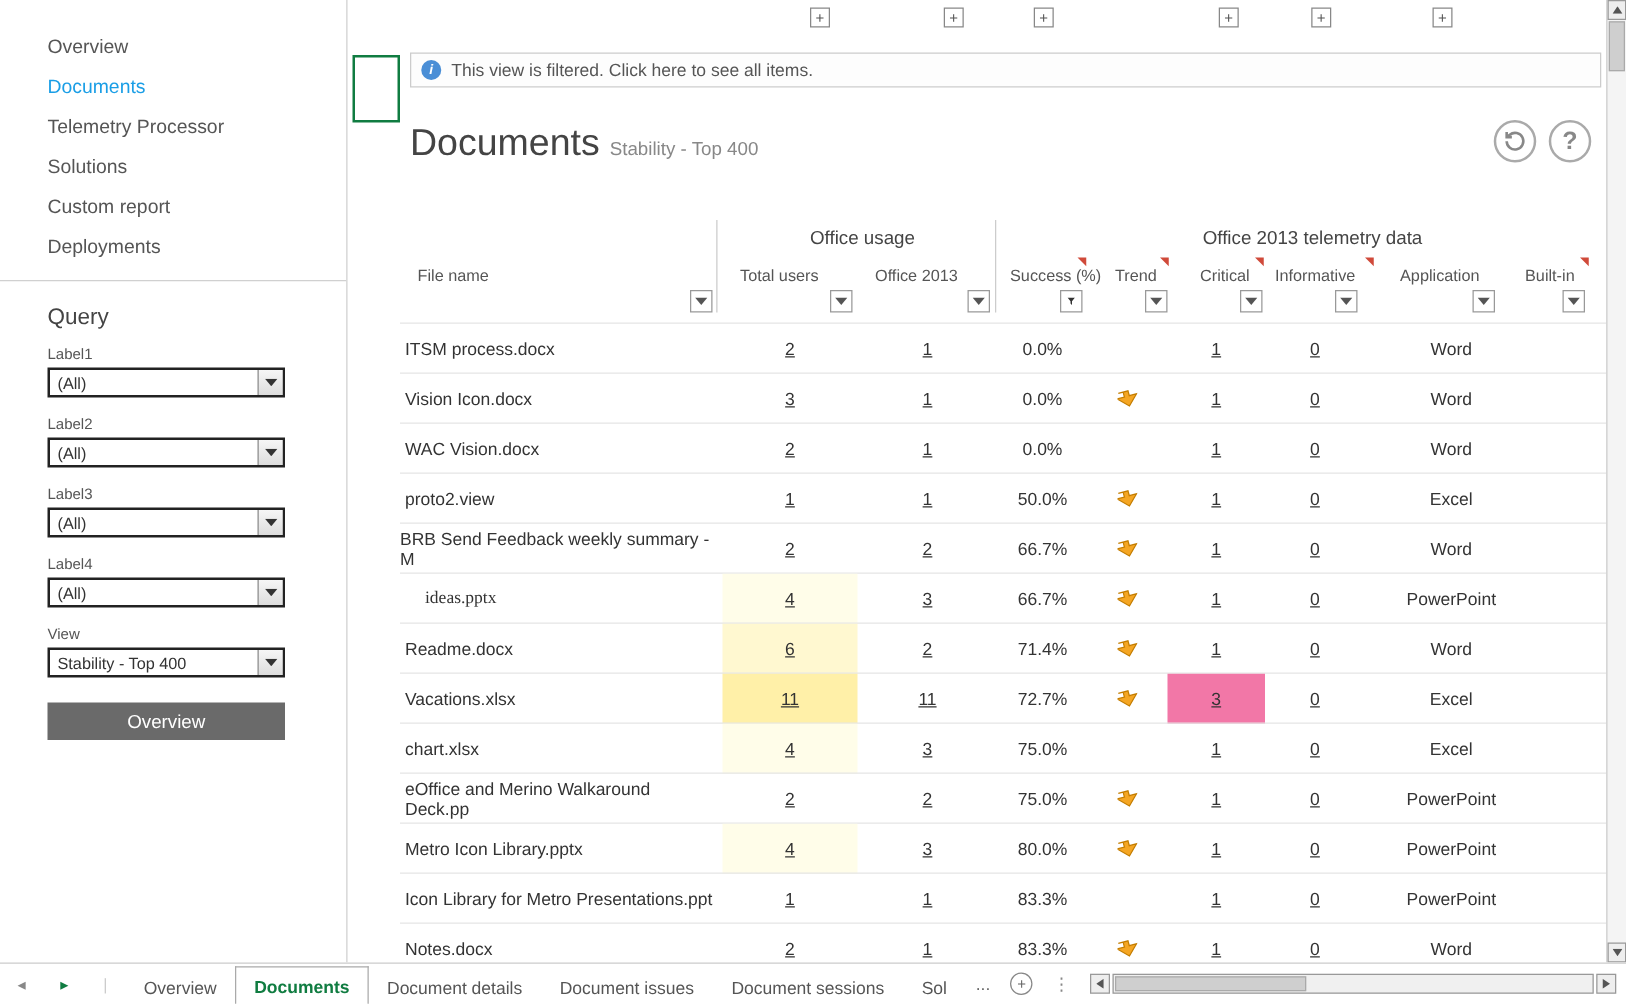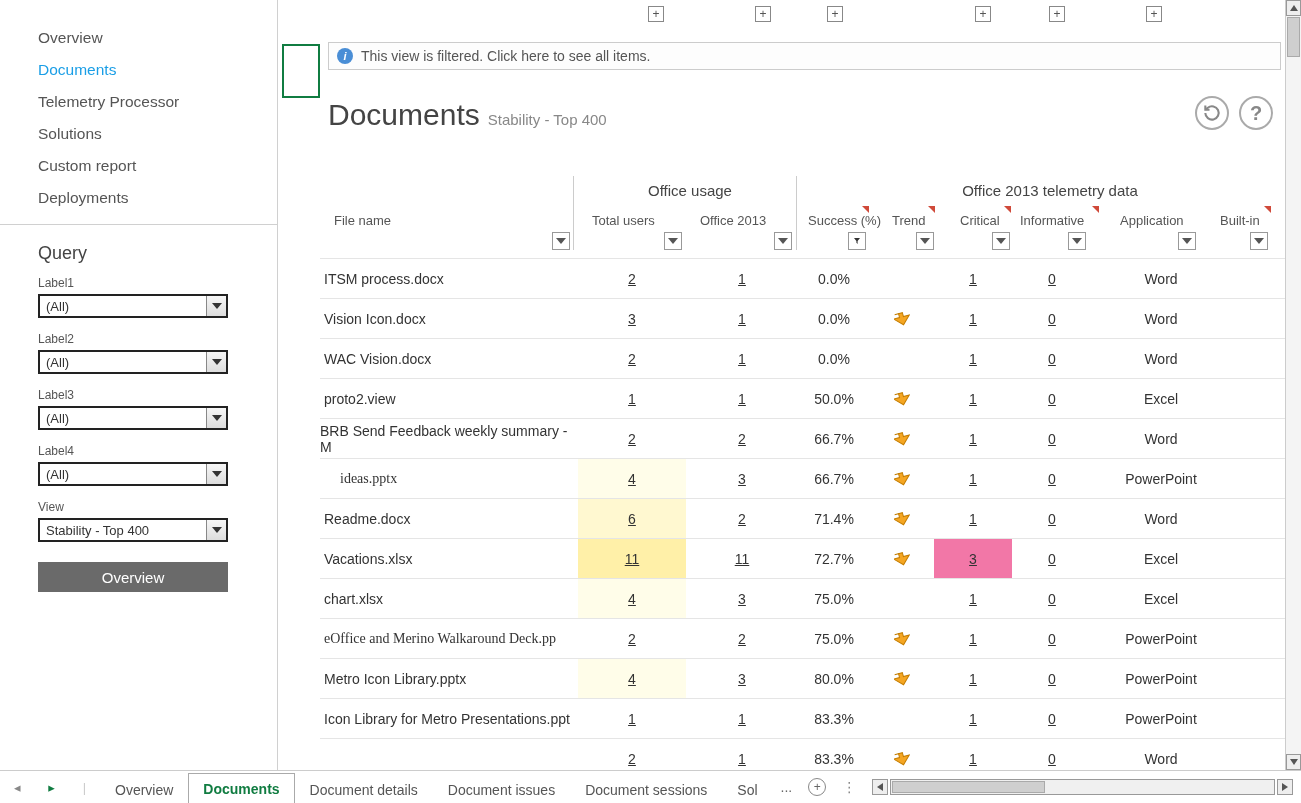--- a/index.html
+++ b/index.html
@@ -421,21 +421,21 @@
             <div class="cell num" style="left: 552px; width: 60px;"></div>
             <div class="cell num " style="left: 614px; width: 78px;">
               <span class="lnk">1</span>
             </div>
             <div class="cell num" style="left: 694px; width: 76px;">
               <span class="lnk">0</span>
             </div>
             <div class="cell num" style="left: 786px; width: 110px;">Excel</div>
           </div>
           <div class="row">
-            <div class="cell " style="left: 4px; width: 248px; font-family: Liberation Serif, serif;">eOffice and Merino Walkaround Deck.pp</div>
+            <div class="cell " style="left: 4px; width: 248px;">eOffice and Merino Walkaround Deck.pp</div>
             <div class="cell num " style="left: 258px; width: 108px;">
               <span class="lnk">2</span>
             </div>
             <div class="cell num" style="left: 368px; width: 108px;">
               <span class="lnk">2</span>
             </div>
             <div class="cell num" style="left: 478px; width: 72px;">75.0%</div>
             <div class="cell num" style="left: 552px; width: 60px;">
               <svg class="trend-ico" viewBox="0 0 16 16">
                 <polygon points="2,2 10,2 10,6 16,6 8,14 0,6 6,6 6,2" fill="#f5a623" stroke="#c47d00" transform="rotate(-15 8 8)"></polygon>
@@ -483,20 +483,21 @@
             <div class="cell num" style="left: 552px; width: 60px;"></div>
             <div class="cell num " style="left: 614px; width: 78px;">
               <span class="lnk">1</span>
             </div>
             <div class="cell num" style="left: 694px; width: 76px;">
               <span class="lnk">0</span>
             </div>
             <div class="cell num" style="left: 786px; width: 110px;">PowerPoint</div>
           </div>
           <div class="row">
+            <div class="cell " style="left: 4px; width: 248px;">Notes.docx</div>
             <div class="cell num " style="left: 258px; width: 108px;">
               <span class="lnk">2</span>
             </div>
             <div class="cell num" style="left: 368px; width: 108px;">
               <span class="lnk">1</span>
             </div>
             <div class="cell num" style="left: 478px; width: 72px;">83.3%</div>
             <div class="cell num" style="left: 552px; width: 60px;">
               <svg class="trend-ico" viewBox="0 0 16 16">
                 <polygon points="2,2 10,2 10,6 16,6 8,14 0,6 6,6 6,2" fill="#f5a623" stroke="#c47d00" transform="rotate(-15 8 8)"></polygon>

